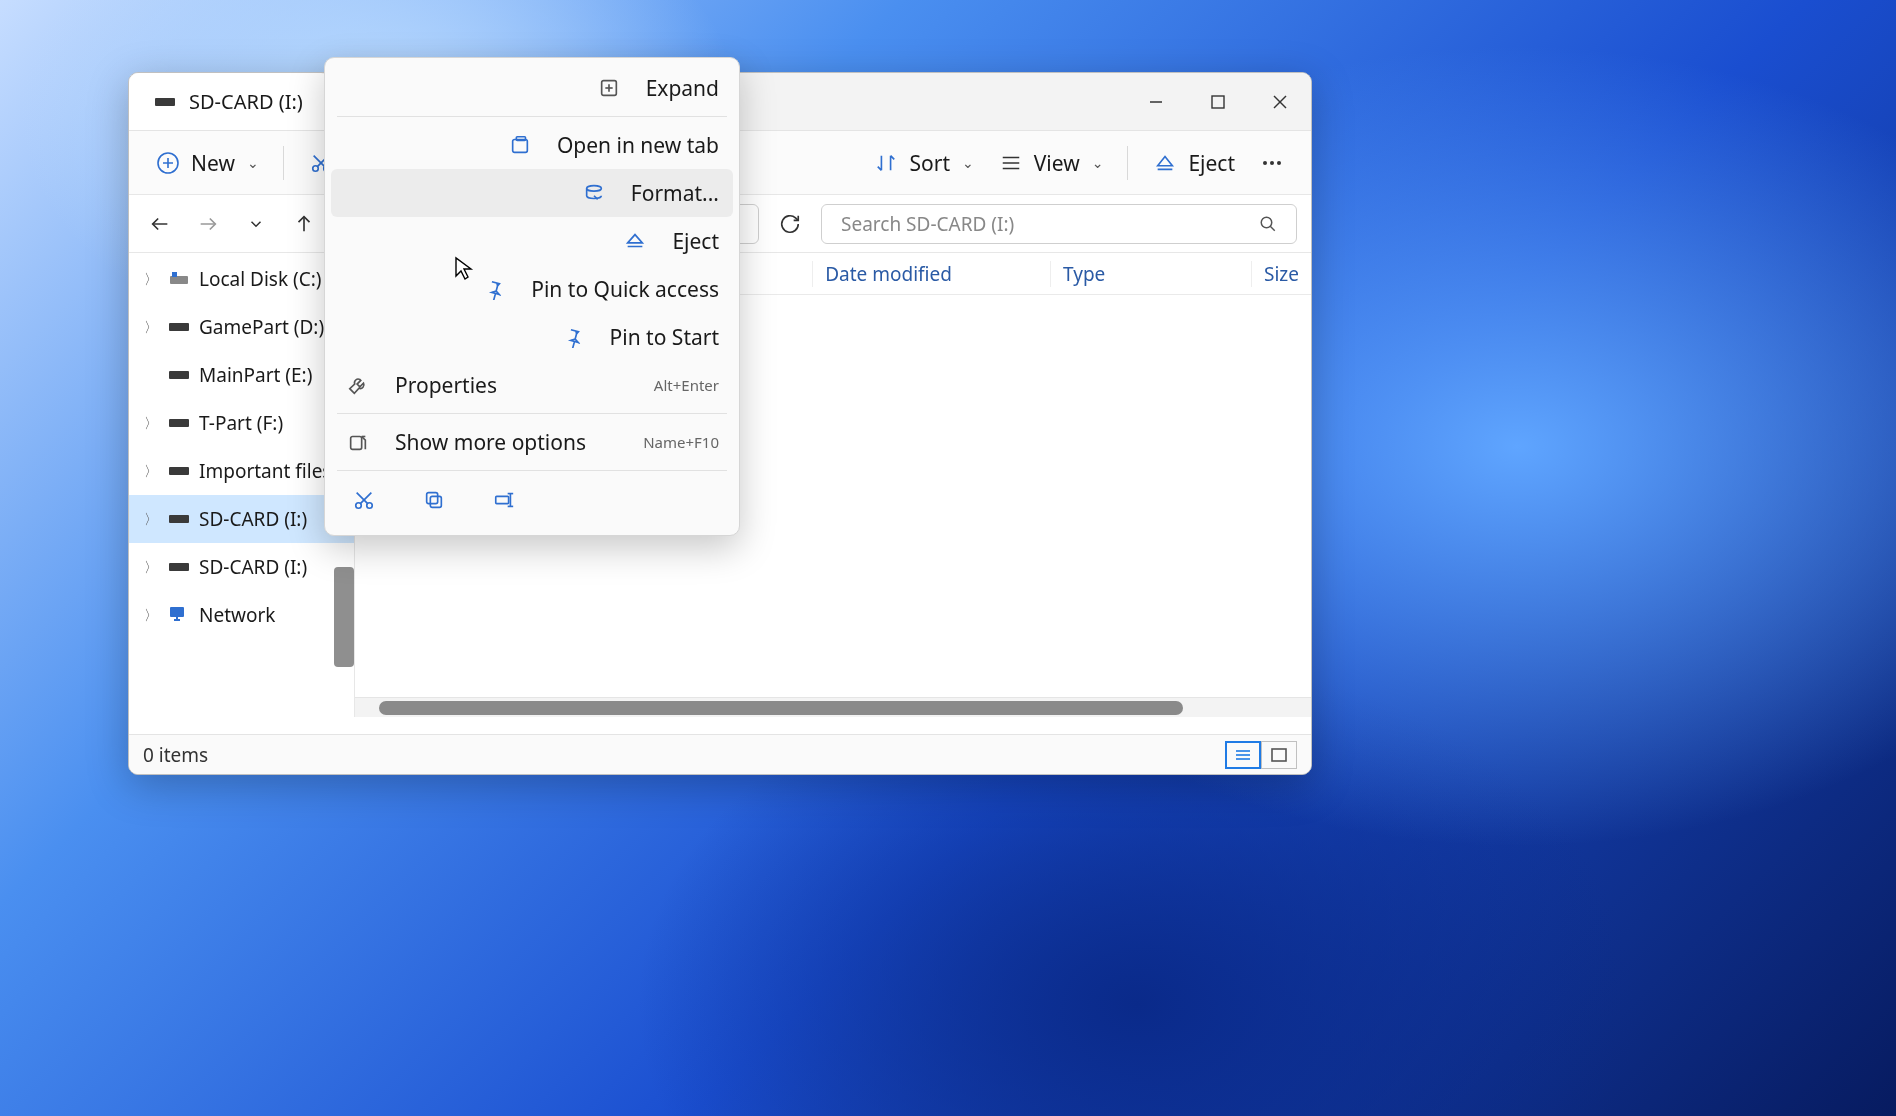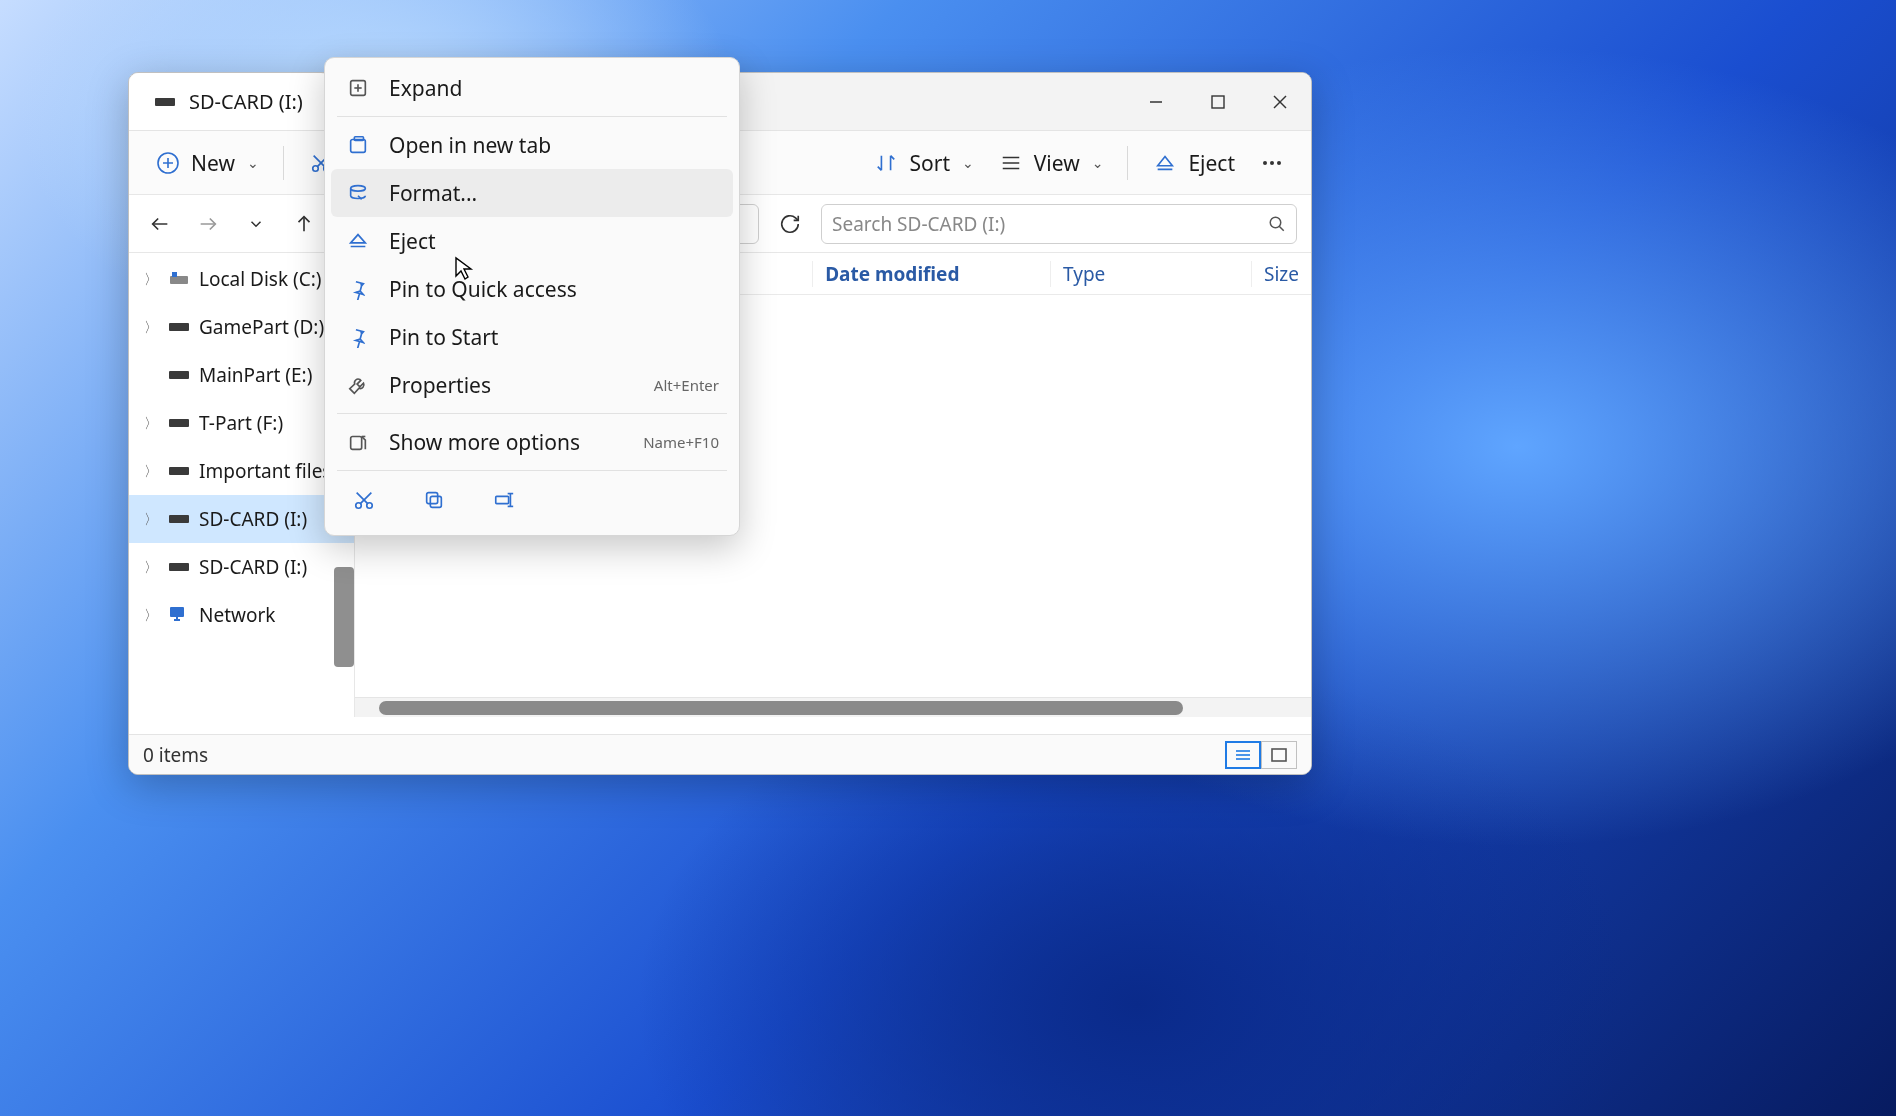--- a/index.html
+++ b/index.html
@@ -47,21 +47,21 @@
   .toolbar .spacer { flex: 1; }
 
   .navbar {
     height: 58px; display: flex; align-items: center; gap: 14px; padding: 0 14px;
     border-bottom: 1px solid #e7e7e7;
   }
   .nav-ico { width: 34px; height: 34px; display: flex; align-items: center; justify-content: center; color: #555; border-radius: 4px; }
   .address-bar { flex: 1; height: 40px; border: 1px solid #cfcfcf; border-radius: 6px; background: #fff; }
   .search-box {
     width: 476px; height: 40px; border: 1px solid #cfcfcf; border-radius: 6px;
-    display: flex; align-items: center; padding: 0 10px; color: #888; font-size: 19px;
+    display: flex; align-items: center; padding: 0 19px; color: #888; font-size: 19px;
     justify-content: space-between; background: #fff;
   }
 
   .body { flex: 1; display: flex; min-height: 0; }
   .sidebar { width: 226px; border-right: 1px solid #e7e7e7; overflow-y: auto; padding-top: 2px; position: relative; }
   .tree-item {
     display: flex; align-items: center; gap: 8px; height: 48px; padding-left: 14px;
     font-size: 19px; color: #1a1a1a; white-space: nowrap; overflow: hidden;
   }
   .tree-item.selected { background: #cfe7ff; }
@@ -70,21 +70,21 @@
   .tree-icon { width: 24px; display: flex; align-items: center; justify-content: center; }
   .sidebar-scroll-stub { position: absolute; right: 0; top: 314px; width: 20px; height: 100px; background: #8f8f8f; border-radius: 4px; }
 
   .content { flex: 1; display: flex; flex-direction: column; min-width: 0; }
   .col-headers {
     height: 42px; display: flex; align-items: center; border-bottom: 1px solid #eaeaea;
     font-size: 19px; color: #2a5aa5; padding-left: 20px; gap: 0;
   }
   .col-headers .hcell { padding: 0 12px; border-right: 1px solid #eee; }
   .col-headers .hcell:first-child { width: 450px; }
-  .col-headers .hcell:nth-child(2) { width: 244px; font-weight: bold; }
+  .col-headers .hcell:nth-child(2) { width: 244px; }
   .col-headers .hcell:nth-child(3) { width: 206px; }
   .col-headers .hcell:nth-child(4) { flex: 1; border-right: none; }
   .empty-msg { padding: 20px 30px; font-size: 20px; color: #7a7a7a; }
   .content-scroll-h {
     margin-top: auto; height: 20px; position: relative; background: #f3f3f3;
     border-top: 1px solid #e5e5e5;
   }
   .content-scroll-h .thumb {
     position: absolute; left: 24px; top: 3px; width: 804px; height: 14px;
     background: #8a8a8a; border-radius: 7px;
@@ -98,22 +98,22 @@
   .view-toggle { width: 36px; height: 28px; border: 1px solid #c0c0c0; display: flex; align-items: center; justify-content: center; }
   .view-toggle.active { border-color: #1f7be5; box-shadow: inset 0 0 0 1px #1f7be5; }
 
   
   .context-menu {
     position: absolute; left: 324px; top: 57px; width: 416px;
     background: #fafafa; border: 1px solid #d6d6d6; border-radius: 10px;
     box-shadow: 0 12px 36px rgba(0,0,0,0.22); padding: 6px; z-index: 50;
   }
   .cm-item {
-    display: flex; align-items: center; gap: 18px; height: 48px; padding: 0 14px;
-    border-radius: 6px; font-size: 21px; color: #1a1a1a;
+    display: flex; align-items: center; gap: 24px; height: 48px; padding: 0 14px;
+    border-radius: 6px; font-size: 21px; color: #1a1a1a; justify-content: flex-end;
   }
   .cm-item.hover { background: #ececec; }
   .cm-icon { width: 26px; height: 26px; display: flex; align-items: center; justify-content: center; color: #2f6fd0; }
   .cm-icon.gray { color: #555; }
   .cm-kbd { margin-left: auto; color: #666; font-size: 15px; }
   .cm-sep { height: 1px; background: #e1e1e1; margin: 4px 6px; }
   .cm-row-icons { display: flex; gap: 36px; padding: 10px 16px; }
   .cm-row-icons .iconbtn { width: 34px; height: 34px; display: flex; align-items: center; justify-content: center; color: #2f6fd0; border-radius: 6px; }
 
   .cursor { position: absolute; left: 454px; top: 256px; z-index: 60; pointer-events: none; }

